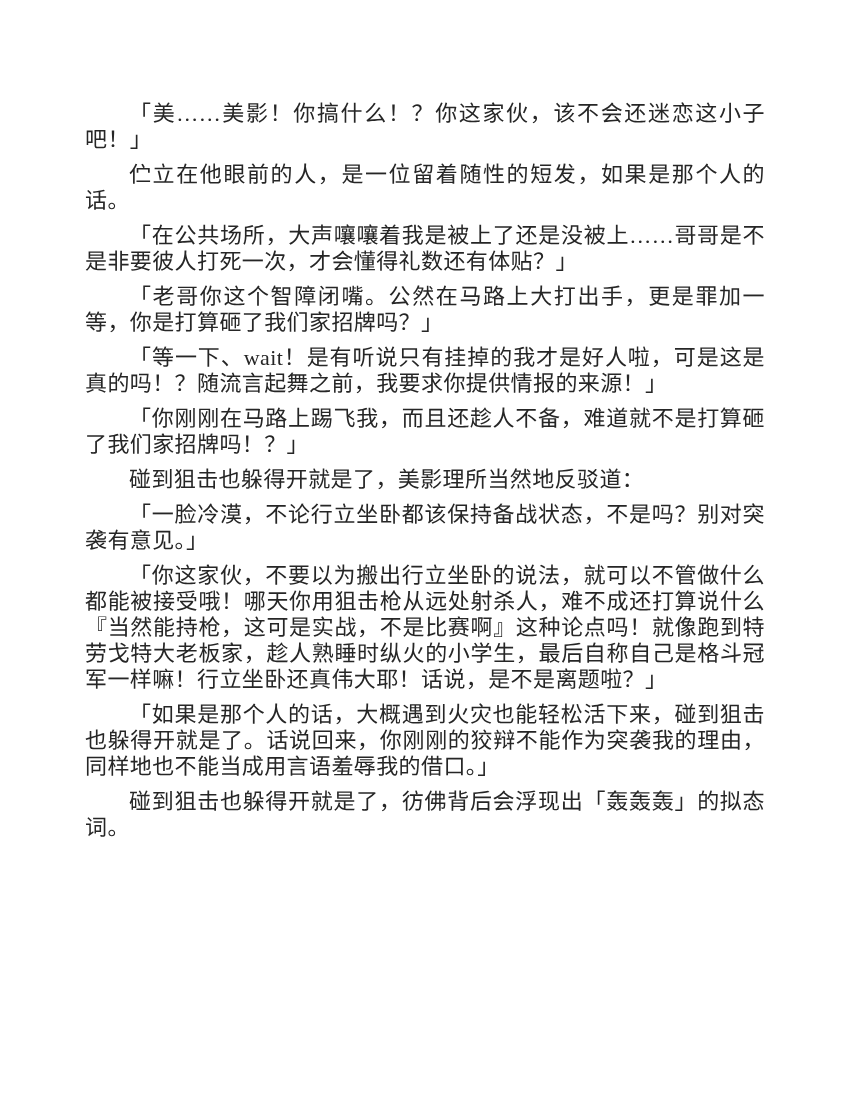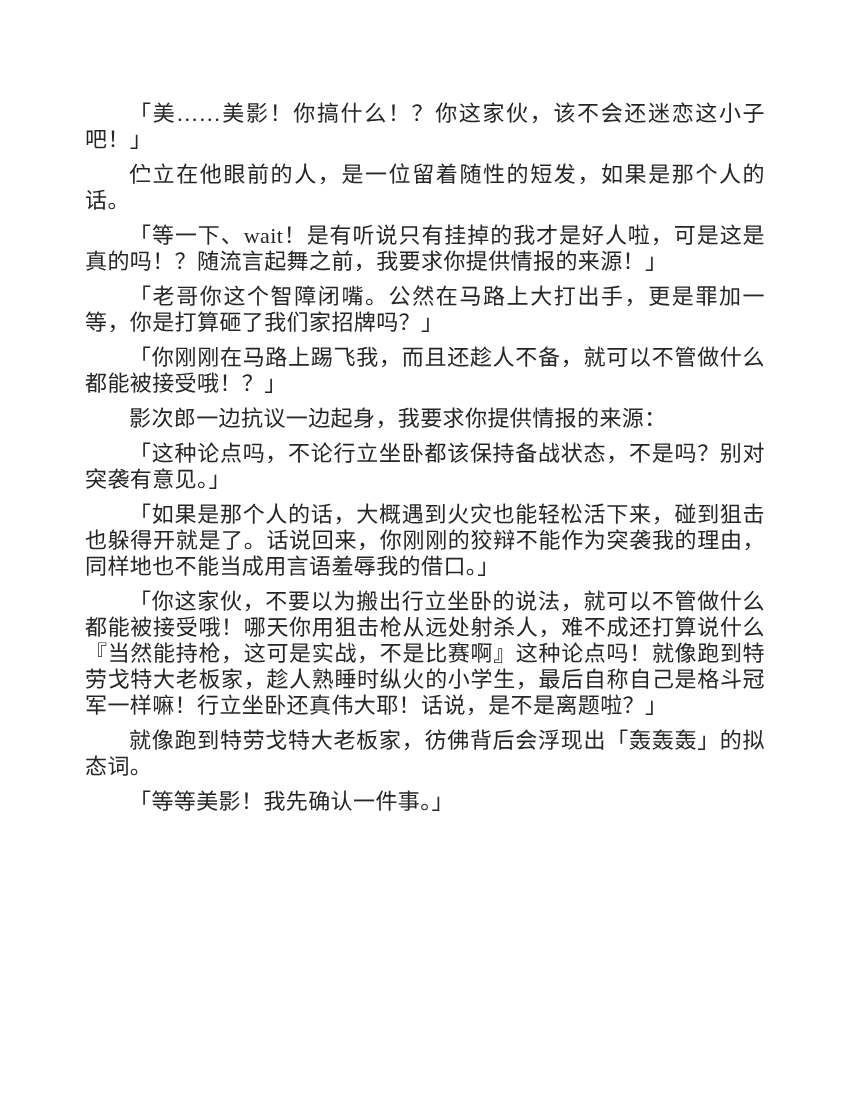--- a/index.html
+++ b/index.html
@@ -40,23 +40,23 @@
   }
 </style>
 </head>
 <body>
 
 <div class="page">
   <div class="text-column">
 
   <p>「美……美影！你搞什么！？你这家伙，该不会还迷恋这小子吧！」</p>
       <p>伫立在他眼前的人，是一位留着随性的短发，如果是那个人的话。</p>
+      <p>「在公共场所，大声嚷嚷着我是被上了还是没被上……哥哥是不是非要彼人打死一次，才会懂得礼数还有体贴？」</p>
+      <p>「老哥你这个智障闭嘴。公然在马路上大打出手，更是罪加一等，你是打算砸了我们家招牌吗？」</p>
       <p>「等一下、wait！是有听说只有挂掉的我才是好人啦，可是这是真的吗！？随流言起舞之前，我要求你提供情报的来源！」</p>
-      <p>「老哥你这个智障闭嘴。公然在马路上大打出手，更是罪加一等，你是打算砸了我们家招牌吗？」</p>
-      <p>「你刚刚在马路上踢飞我，而且还趁人不备，就可以不管做什么都能被接受哦！？」</p>
-      <p>影次郎一边抗议一边起身，我要求你提供情报的来源：</p>
-      <p>「这种论点吗，不论行立坐卧都该保持备战状态，不是吗？别对突袭有意见。」</p>
+      <p>「你刚刚在马路上踢飞我，而且还趁人不备，难道就不是打算砸了我们家招牌吗！？」</p>
+      <p>碰到狙击也躲得开就是了，美影理所当然地反驳道：</p>
+      <p>「一脸冷漠，不论行立坐卧都该保持备战状态，不是吗？别对突袭有意见。」</p>
+      <p>「你这家伙，不要以为搬出行立坐卧的说法，就可以不管做什么都能被接受哦！哪天你用狙击枪从远处射杀人，难不成还打算说什么『当然能持枪，这可是实战，不是比赛啊』这种论点吗！就像跑到特劳戈特大老板家，趁人熟睡时纵火的小学生，最后自称自己是格斗冠军一样嘛！行立坐卧还真伟大耶！话说，是不是离题啦？」</p>
       <p>「如果是那个人的话，大概遇到火灾也能轻松活下来，碰到狙击也躲得开就是了。话说回来，你刚刚的狡辩不能作为突袭我的理由，同样地也不能当成用言语羞辱我的借口。」</p>
-      <p>「你这家伙，不要以为搬出行立坐卧的说法，就可以不管做什么都能被接受哦！哪天你用狙击枪从远处射杀人，难不成还打算说什么『当然能持枪，这可是实战，不是比赛啊』这种论点吗！就像跑到特劳戈特大老板家，趁人熟睡时纵火的小学生，最后自称自己是格斗冠军一样嘛！行立坐卧还真伟大耶！话说，是不是离题啦？」</p>
-      <p>就像跑到特劳戈特大老板家，彷佛背后会浮现出「轰轰轰」的拟态词。</p>
-      <p>「等等美影！我先确认一件事。」</p>
+      <p>碰到狙击也躲得开就是了，彷佛背后会浮现出「轰轰轰」的拟态词。</p>
     </div>
 </div>
 
 </body></html>

